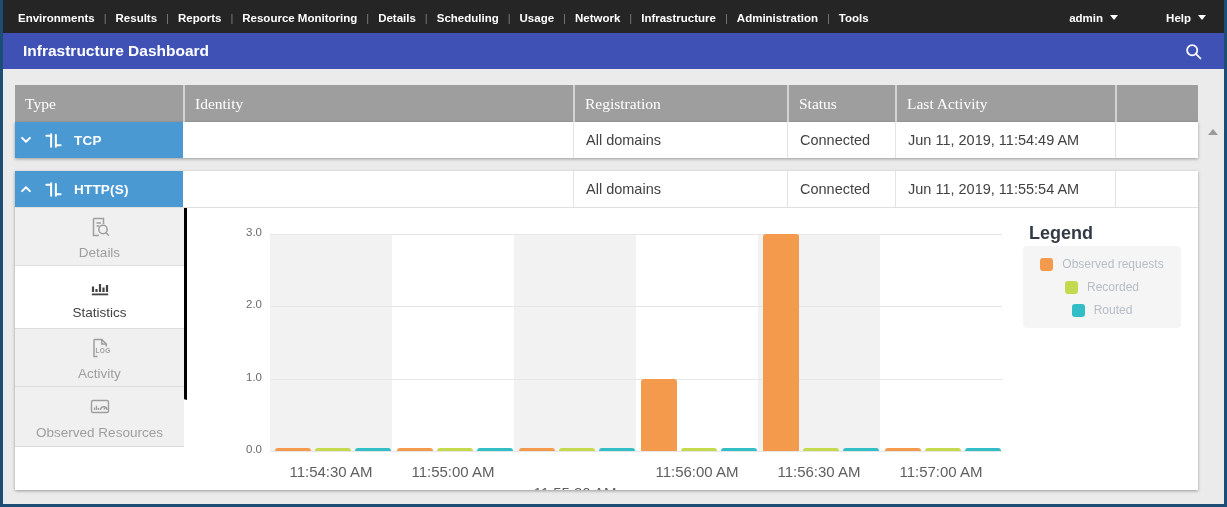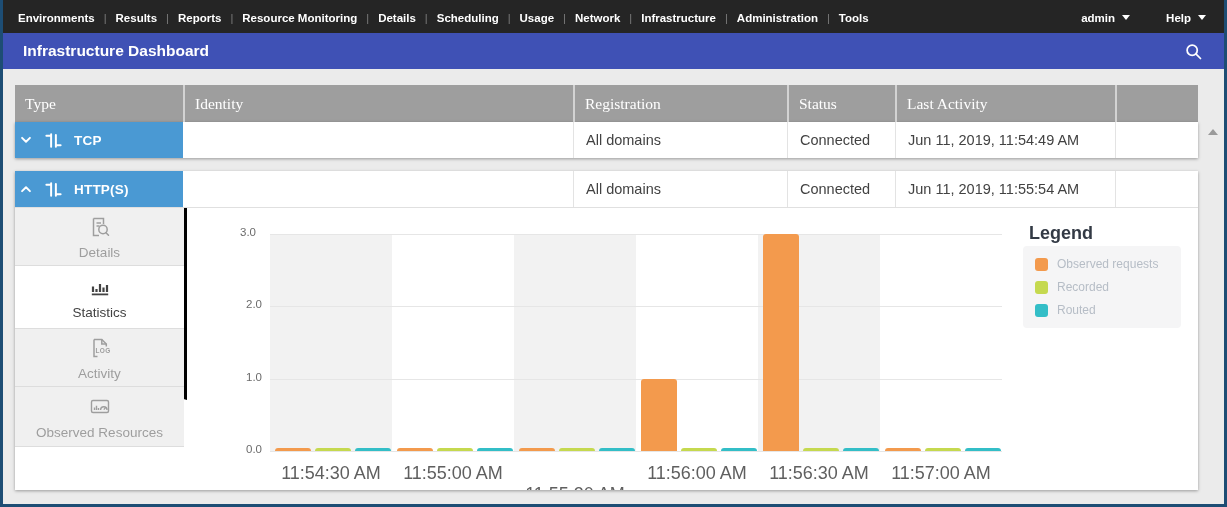--- a/index.html
+++ b/index.html
@@ -6,21 +6,21 @@
   *{box-sizing:border-box;}
   .page{position:relative;width:1227px;height:507px;margin:0 auto;
         border:3px solid #1d4d74;border-top:none;background:#ebebeb;overflow:hidden;
         font-family:"Liberation Sans",sans-serif;}
   
   .topnav{height:33px;background:#252525;display:flex;align-items:center;
           justify-content:space-between;padding:2px 18px 0 6px;}
   .nav-left{display:flex;align-items:center;}
   .nav-item{color:#fff;font-size:11.5px;font-weight:bold;margin:0 9px;cursor:pointer;white-space:nowrap;}
   .nav-sep{color:#7d7d7d;font-size:11px;}
-  .nav-right{display:flex;align-items:center;gap:36px;}
+  .nav-right{display:flex;align-items:center;gap:48px;}
   .nav-drop{color:#fff;font-size:11.5px;font-weight:bold;display:flex;align-items:center;gap:7px;cursor:pointer;}
   .caret{width:0;height:0;border-left:4.5px solid transparent;border-right:4.5px solid transparent;border-top:5px solid #fff;}
   
   .blueheader{height:36px;background:#3f51b5;display:flex;align-items:center;justify-content:space-between;padding:0 20px;}
   .title{color:#fff;font-size:15.5px;font-weight:bold;}
   .searchbtn{cursor:pointer;display:flex;align-items:center;}
   
   .thead{display:flex;height:37px;background:#9e9e9e;margin:16px 0 0 12px;width:1183px;}
   .th{font-family:"Liberation Serif",serif;font-size:15.5px;color:#fff;display:flex;
       align-items:center;padding:0 10px;}
@@ -44,26 +44,26 @@
   .tab.active{background:#fff;color:#424242;}
   .tab-label{font-size:13.5px;}
   .tab-icon{color:#9e9e9e;position:relative;display:flex;}
   .tab.active .tab-icon{color:#424242;}
   .icon-text{position:absolute;left:9px;top:12px;font-size:6.5px;font-weight:bold;letter-spacing:.4px;color:currentColor;}
   
   .chart{position:absolute;left:0;top:0;width:100%;height:100%;}
   .band{position:absolute;background:#f2f2f2;}
   .band-alt{background:#ffffff;}
   .gridline{position:absolute;height:1px;background:#e6e6e6;}
-  .xlabel{position:absolute;text-align:center;font-size:18px;color:#5f5f5f;}
+  .xlabel{position:absolute;text-align:center;font-size:15px;color:#5f5f5f;}
   .ylabel{position:absolute;width:58px;text-align:right;font-size:11.5px;color:#6b6b6b;}
   .bar{position:absolute;border-radius:3px 3px 0 0;}
   .legend-title{position:absolute;left:1014px;top:15px;font-weight:bold;font-size:18px;color:#333a45;}
   .legend-box{position:absolute;left:1008px;top:38px;width:158px;padding:11px 12px;background:#f5f5f6;
-              border-radius:4px;display:flex;flex-direction:column;gap:9px;}
+              border-radius:4px;display:flex;flex-direction:column;gap:9px;align-items:center;}
   .legend-entry{display:flex;align-items:center;gap:9px;}
   .legend-swatch{width:13px;height:13px;border-radius:3px;flex:none;}
   .legend-label{font-size:12px;color:#b6bdc6;}
   
   .scrollbar{position:absolute;top:122px;right:3px;width:17px;height:368px;display:flex;justify-content:center;}
   .sb-up{width:0;height:0;border-left:5px solid transparent;border-right:5px solid transparent;
          border-bottom:6px solid #9a9a9a;margin-top:7px;}
 </style>
 </head>
 <body>
@@ -224,21 +224,21 @@
           <div class="xlabel" style="left: 377px; top: 255px; width: 122px; position: absolute;">11:55:00 AM</div>
           <div class="band" style="left: 499px; top: 26px; width: 122px; height: 217px; position: absolute;"></div>
           <div class="xlabel" style="left: 499px; top: 255px; width: 122px; position: absolute; margin-top: 21px;">11:55:30 AM</div>
           <div class="band band-alt" style="left: 621px; top: 26px; width: 122px; height: 217px; position: absolute;"></div>
           <div class="xlabel" style="left: 621px; top: 255px; width: 122px; position: absolute;">11:56:00 AM</div>
           <div class="band" style="left: 743px; top: 26px; width: 122px; height: 217px; position: absolute;"></div>
           <div class="xlabel" style="left: 743px; top: 255px; width: 122px; position: absolute;">11:56:30 AM</div>
           <div class="band band-alt" style="left: 865px; top: 26px; width: 122px; height: 217px; position: absolute;"></div>
           <div class="xlabel" style="left: 865px; top: 255px; width: 122px; position: absolute;">11:57:00 AM</div>
           <div class="gridline" style="left: 255px; top: 26px; width: 732px; position: absolute;"></div>
-          <div class="ylabel" style="left: 183px; top: 18px; position: absolute;">3.0</div>
+          <div class="ylabel" style="left: 189px; top: 18px; position: absolute;">3.0</div>
           <div class="gridline" style="left: 255px; top: 98.3333px; width: 732px; position: absolute;"></div>
           <div class="ylabel" style="left: 189px; top: 90.3333px; position: absolute;">2.0</div>
           <div class="gridline" style="left: 255px; top: 170.667px; width: 732px; position: absolute;"></div>
           <div class="ylabel" style="left: 189px; top: 162.667px; position: absolute;">1.0</div>
           <div class="gridline" style="left: 255px; top: 243px; width: 732px; position: absolute;"></div>
           <div class="ylabel" style="left: 189px; top: 235px; position: absolute;">0.0</div>
           <div class="bar" style="left: 260px; width: 36px; top: 240px; height: 3px; background: rgb(243, 154, 77); position: absolute;"></div>
           <div class="bar" style="left: 382px; width: 36px; top: 240px; height: 3px; background: rgb(243, 154, 77); position: absolute;"></div>
           <div class="bar" style="left: 504px; width: 36px; top: 240px; height: 3px; background: rgb(243, 154, 77); position: absolute;"></div>
           <div class="bar" style="left: 626px; width: 36px; top: 170.667px; height: 72.3333px; background: rgb(243, 154, 77); position: absolute;"></div>

